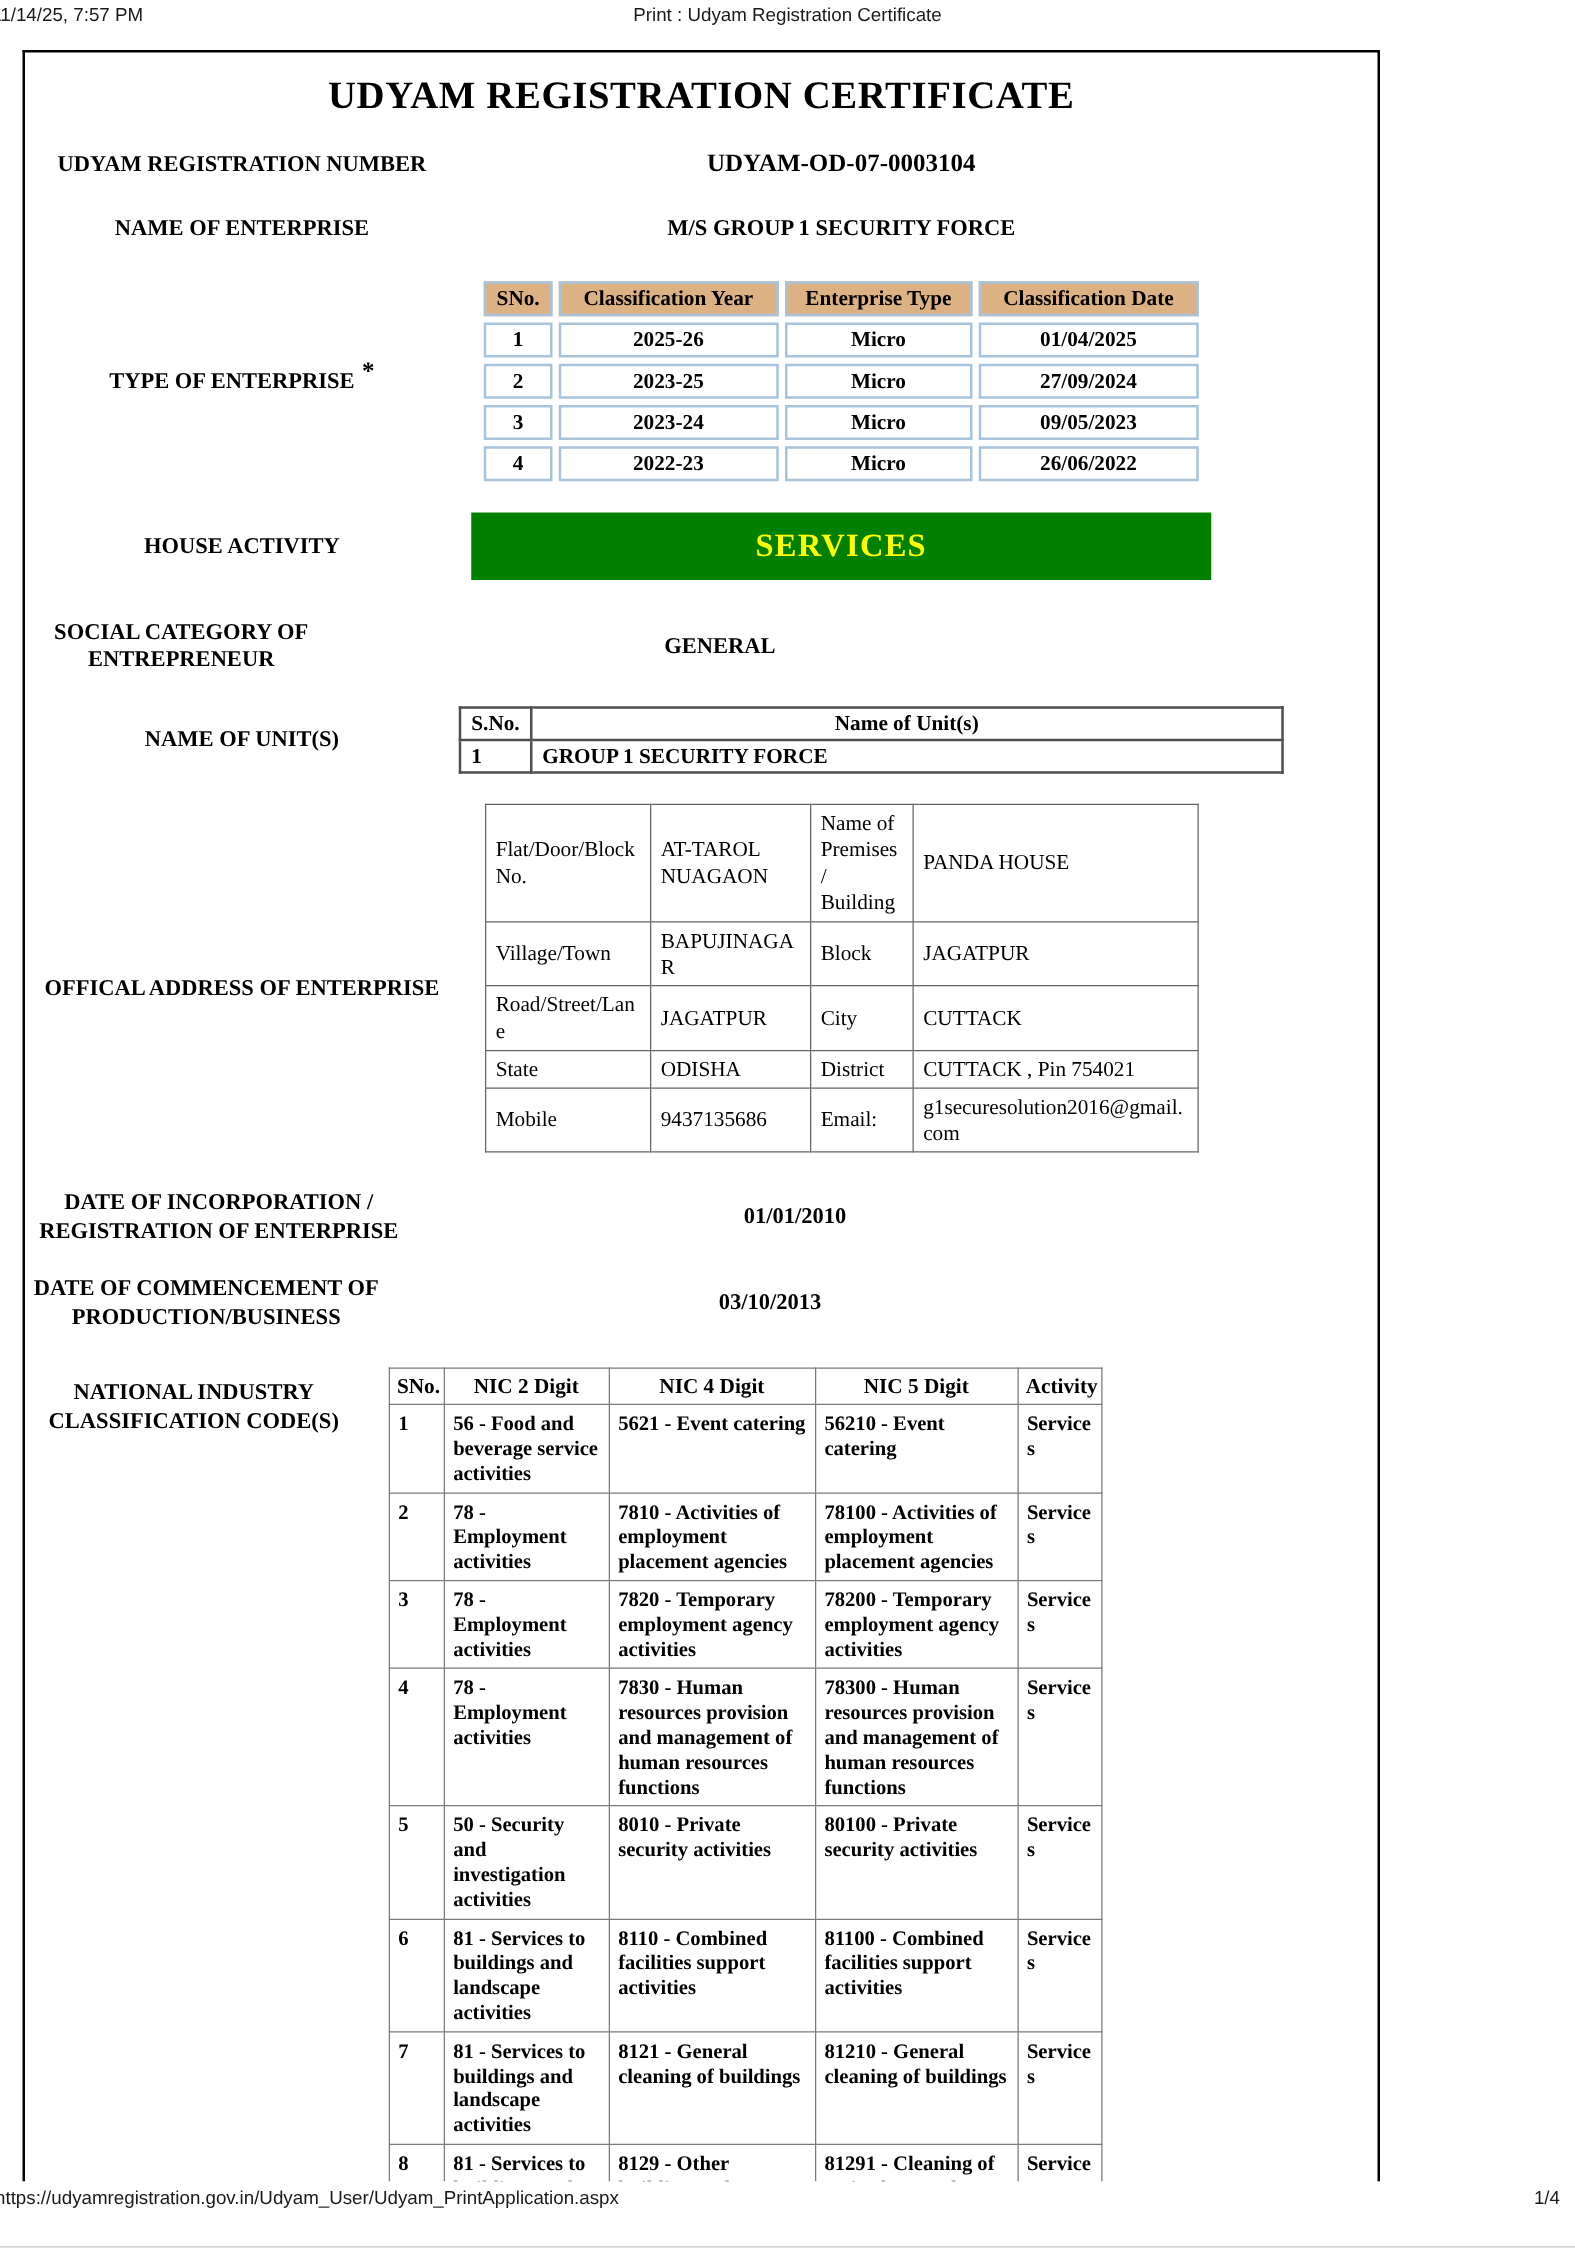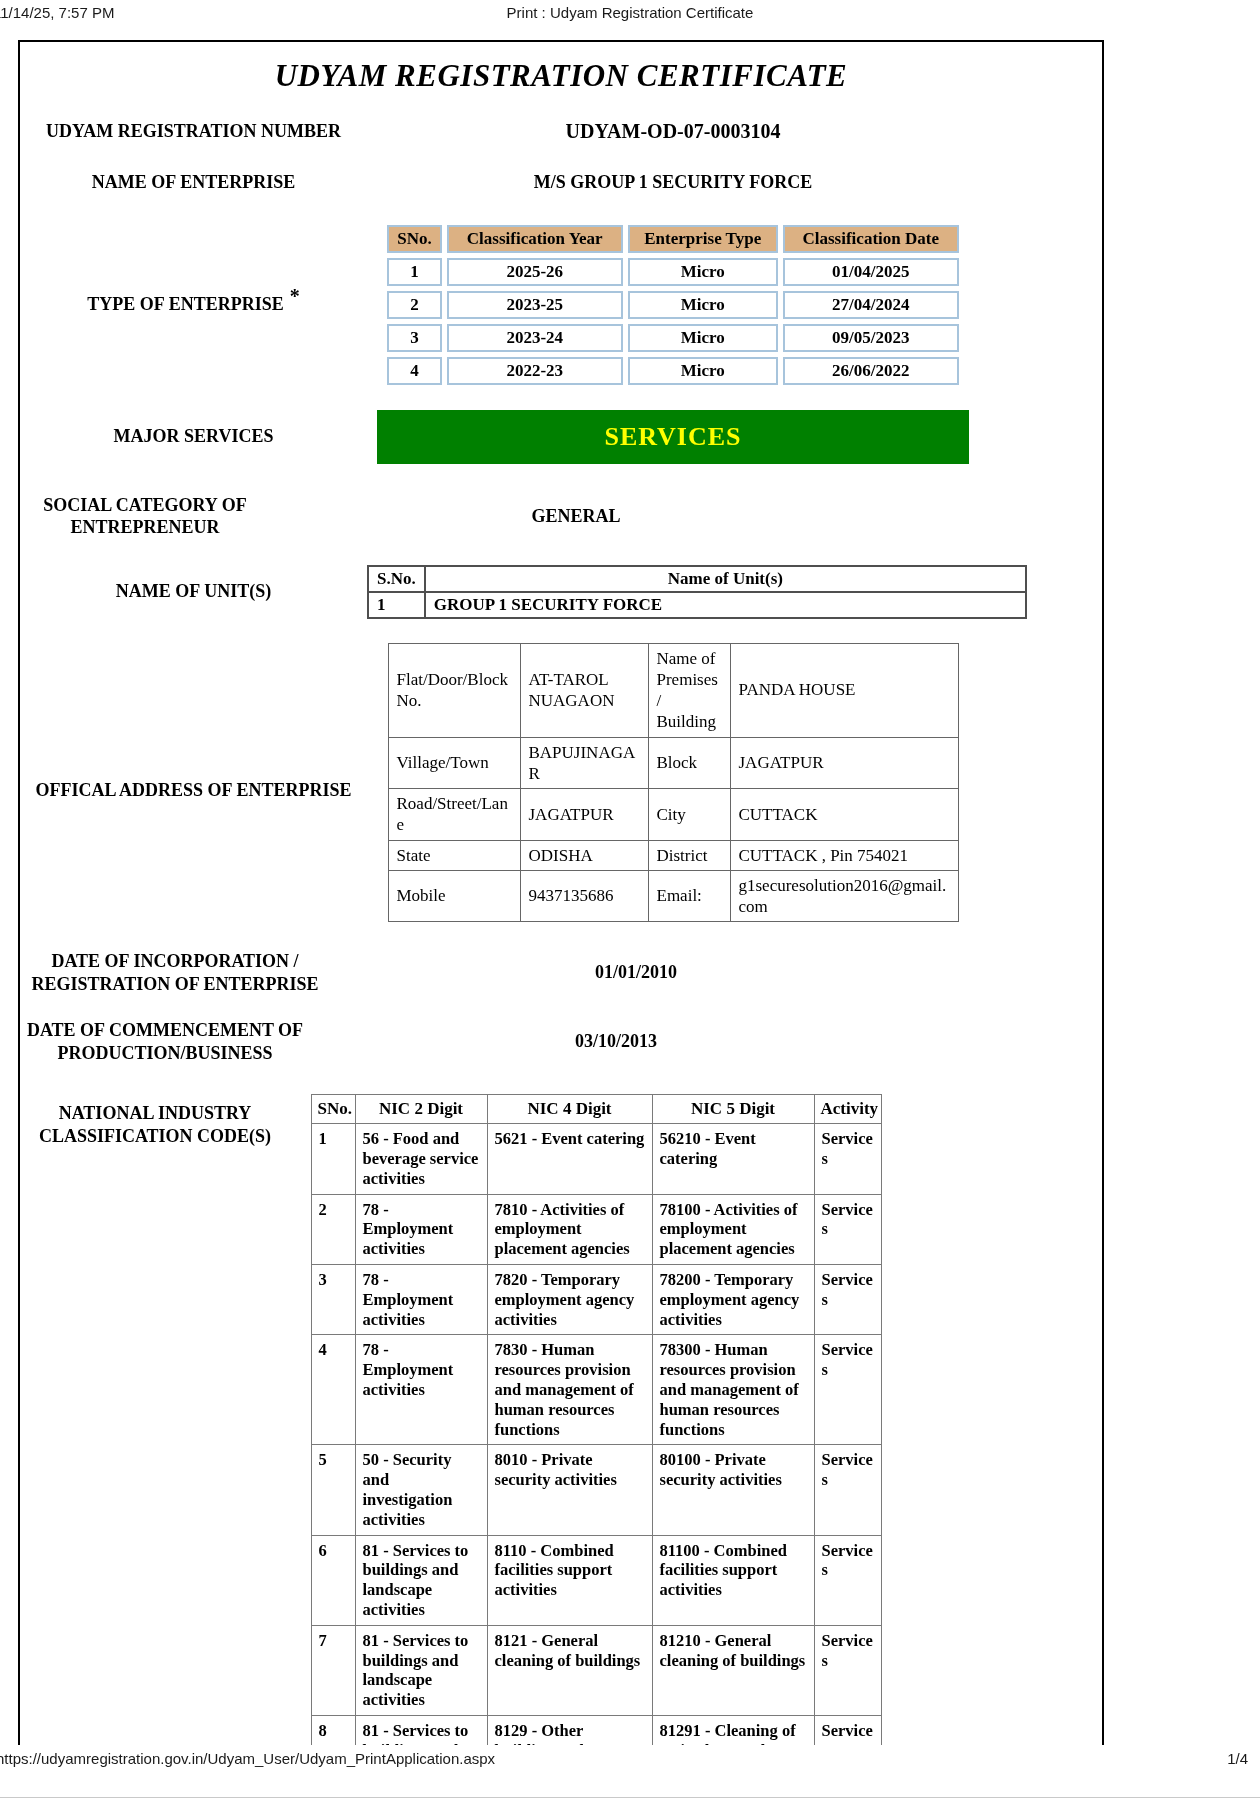--- a/index.html
+++ b/index.html
@@ -20,21 +20,21 @@
   .pf-page { position:absolute; right:12px; top:0; }
   .bottom-line { position:absolute; top:1797px; left:0; width:100%; border-top:1px solid #c9c9c9; }
 
   
   .cert-frame {
     position:absolute; left:18px; top:40px; width:1086px; height:1705px;
     border:2.5px solid #000; border-bottom:none; background:#fff; overflow:hidden;
   }
   .cert-title {
     margin-top:16px; text-align:center; font-size:31px; font-weight:bold;
-    letter-spacing:0.5px; color:#000;font-style:italic;
+    letter-spacing:0.5px; color:#000;
   }
 
   .c-row { display:flex; align-items:center; }
   .c-row.top-align { align-items:flex-start; }
   .c-label { flex:0 0 347px; display:flex; justify-content:center; align-items:center;
     font-weight:bold; font-size:18px; text-align:center; color:#000; line-height:1.25; }
   .c-value { flex:0 0 612px; display:flex; justify-content:center; align-items:center; }
   .val-text { font-weight:bold; font-size:18px; text-align:center; color:#000; }
   .val-big { font-size:20px; }
   .w240 { max-width:250px; } .w300 { max-width:310px; } .w280 { max-width:290px; } .w260 { max-width:270px; }
@@ -135,41 +135,41 @@
               <tr>
                 <td>1</td>
                 <td>2025-26</td>
                 <td>Micro</td>
                 <td>01/04/2025</td>
               </tr>
               <tr>
                 <td>2</td>
                 <td>2023-25</td>
                 <td>Micro</td>
-                <td>27/04/2024</td>
+                <td>27/09/2024</td>
               </tr>
               <tr>
                 <td>3</td>
                 <td>2023-24</td>
                 <td>Micro</td>
                 <td>09/05/2023</td>
               </tr>
               <tr>
                 <td>4</td>
                 <td>2022-23</td>
                 <td>Micro</td>
                 <td>26/06/2022</td>
               </tr>
             </tbody>
         </table>
       </div>
     </div>
 
     <div class="c-row mt20">
-      <div class="c-label">MAJOR SERVICES</div>
+      <div class="c-label">HOUSE ACTIVITY</div>
       <div class="c-value">
         <div class="major-banner">
           <span>SERVICES</span>
         </div>
       </div>
     </div>
 
     <div class="c-row mt14">
       <div class="c-label w240">SOCIAL CATEGORY OF ENTREPRENEUR</div>
       <div class="c-value">

